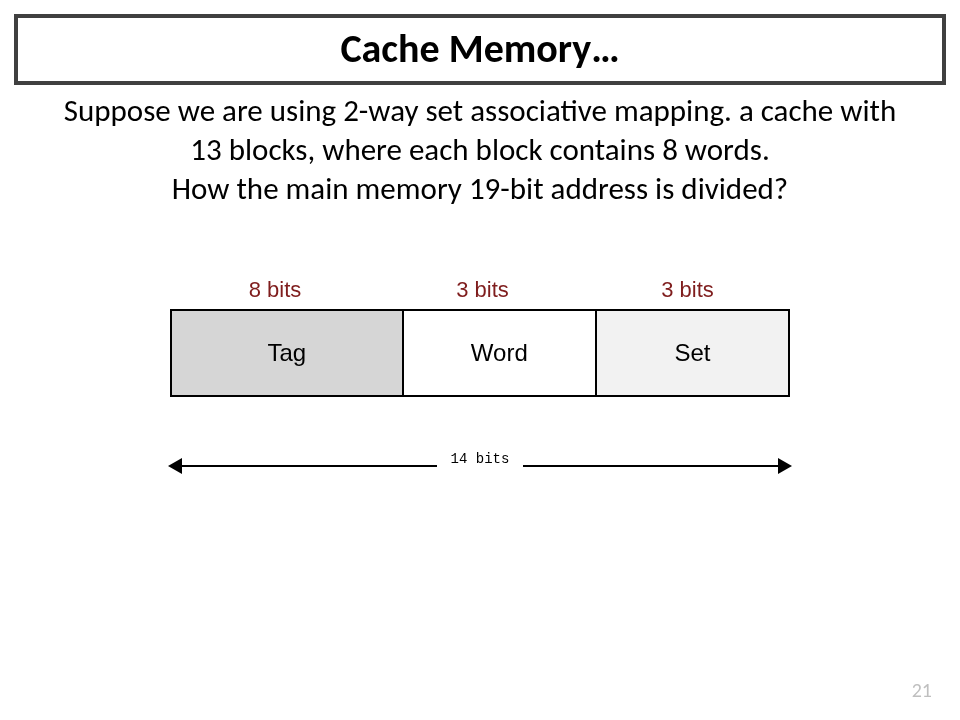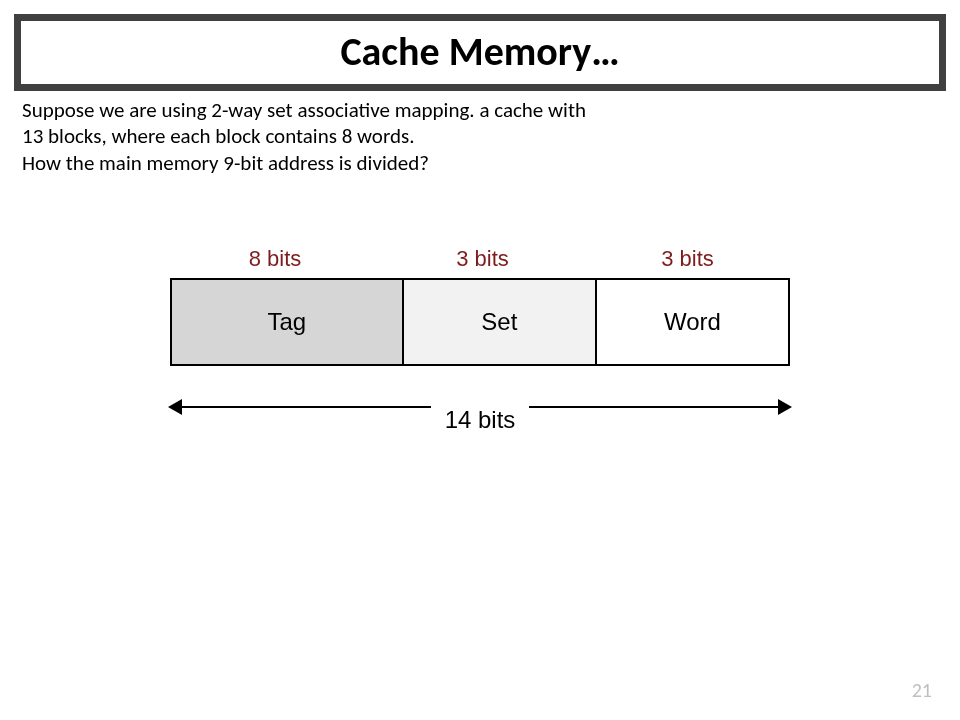--- a/index.html
+++ b/index.html
@@ -6,33 +6,34 @@
     margin: 0;
     padding: 0;
     width: 960px;
     height: 720px;
     background: #ffffff;
     font-family: Calibri, Arial, sans-serif;
     color: #000000;
     position: relative;
   }
   .title-box {
-    border: 7px solid #404040;
+    border: 4px solid #404040;
     margin: 14px 14px 6px 14px;
     padding: 6px 0 8px 0;
     text-align: center;
   }
   .title-text {
     font-size: 40px;
     font-weight: 700;
   }
   .body-text {
     margin: 6px 22px 0 22px;
-    font-size: 21px;
+    font-size: 31px;
     line-height: 1.25;
+    text-align: center;
   }
   .diagram {
     position: relative;
     margin: 70px auto 0 auto;
     width: 620px;
   }
   .bit-labels {
     display: flex;
     font-family: Arial, Helvetica, sans-serif;
     font-size: 22px;
@@ -58,23 +59,23 @@
   }
   .field + .field { border-left: none; }
   .field-tag  { width: 248px; background: #d6d6d6; }
   .field-set  { width: 205px; background: #f2f2f2; }
   .field-word { width: 205px; background: #ffffff; }
   .dim-row {
     position: relative;
     margin-top: 40px;
     height: 30px;
     display: flex;
-    align-items: flex-start;
-    font-family: Liberation Sans, sans-serif;
-    font-size: 24px;
+    align-items: flex-end;
+    font-family: Liberation Mono, monospace;
+    font-size: 14px;
   }
   .dim-line {
     flex: 1;
     height: 2px;
     background: #000000;
     position: relative;
   }
   .dim-line.left::before {
     content: "";
     position: absolute;
@@ -109,33 +110,33 @@
 </head>
 <body>
 
 <div class="title-box">
   <span class="title-text">Cache Memory…</span>
 </div>
 
 <div class="body-text">
   <span>Suppose we are using 2-way set associative mapping. a cache with</span><br>
   <span>13 blocks, where each block contains 8 words.</span><br>
-  <span>How  the main memory 9-bit address is divided?</span>
+  <span>How  the main memory 19-bit address is divided?</span>
 </div>
 
 <div class="diagram">
   <div class="bit-labels">
     <div class="col-tag">8 bits</div>
     <div class="col-set">3 bits</div>
     <div class="col-word">3 bits</div>
   </div>
   <div class="fields">
     <div class="field field-tag">Tag</div>
+    <div class="field field-word">Word</div>
     <div class="field field-set">Set</div>
-    <div class="field field-word">Word</div>
   </div>
   <div class="dim-row">
     <div class="dim-line left"></div>
     <div class="dim-label">14 bits</div>
     <div class="dim-line right"></div>
   </div>
 </div>
 
 <div class="page-number">21</div>
 

